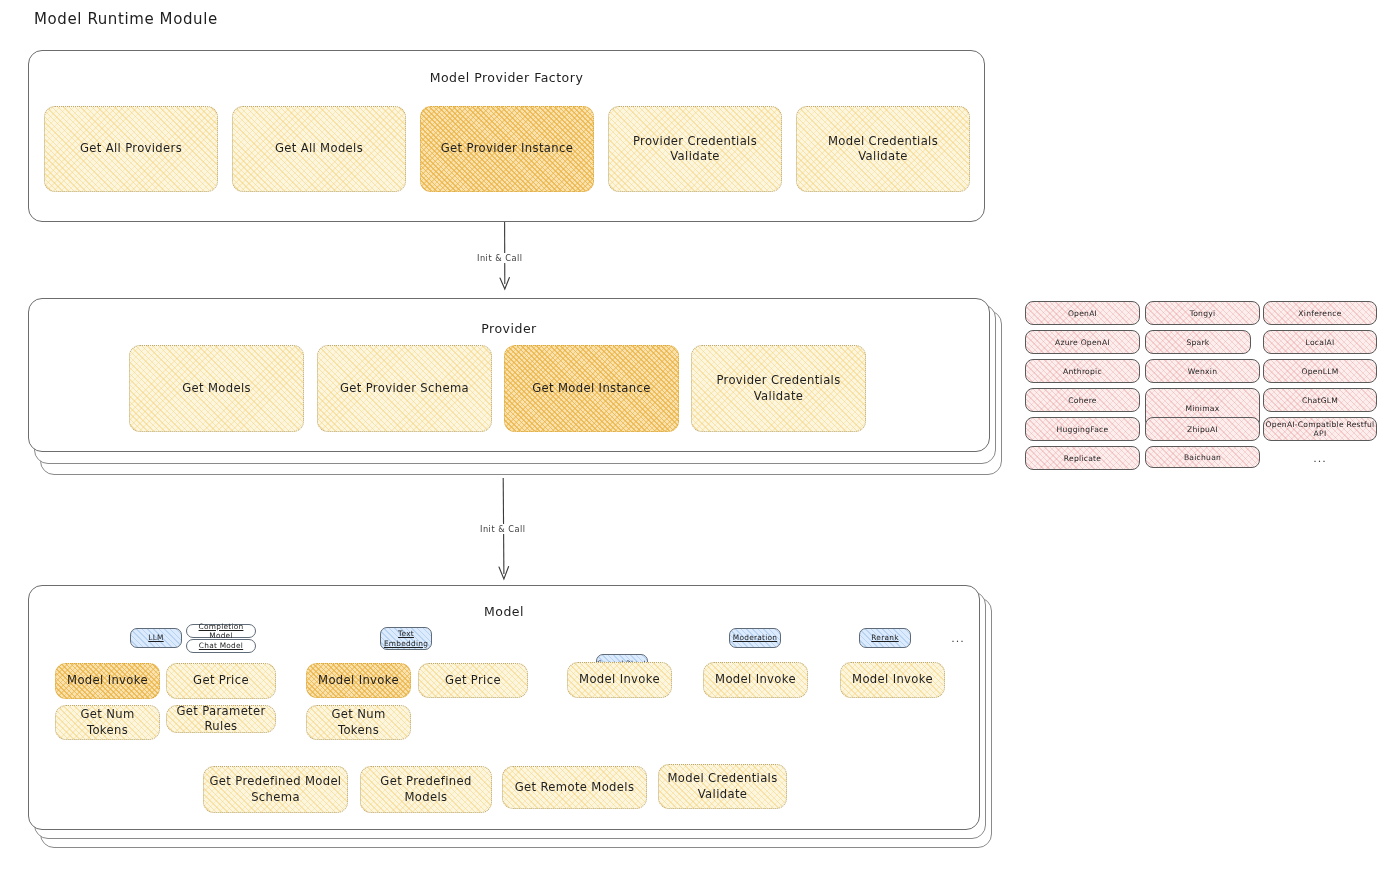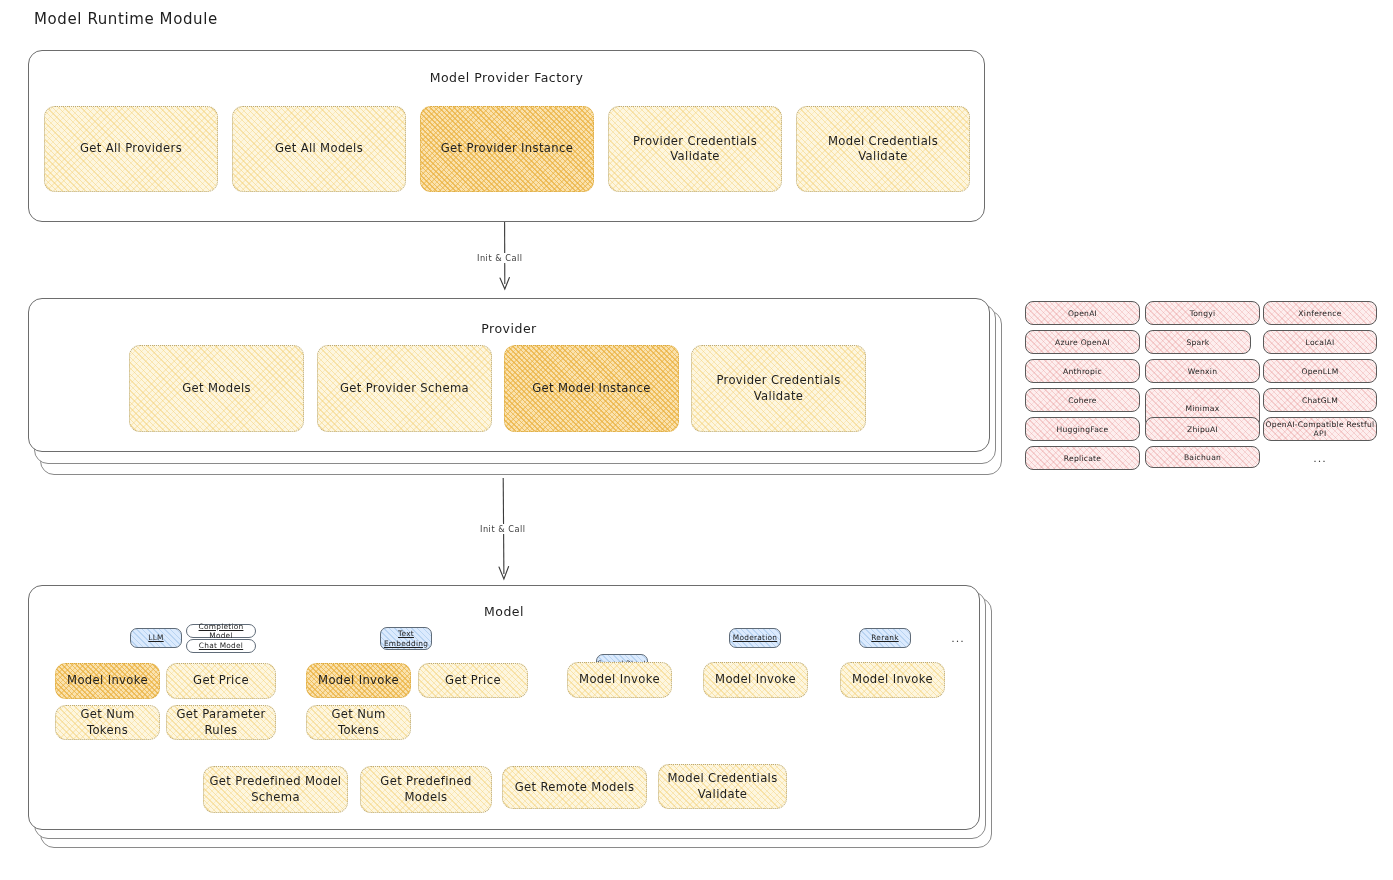--- a/index.html
+++ b/index.html
@@ -179,21 +179,21 @@
   <div class="sect" style="left:28px;top:585px;width:952px;height:245px;"></div>
   <div class="sect-title" style="left:28px;top:604px;width:952px;">Model</div>
 
   <div class="badge" style="left:130px;top:628px;width:52px;height:20px;">LLM</div>
   <div class="badge plain" style="left:186px;top:624px;width:70px;height:14px;">Completion Model</div>
   <div class="badge plain" style="left:186px;top:639px;width:70px;height:14px;">Chat Model</div>
 
   <div class="mbox hl" style="left:55px;top:663px;width:105px;height:36px;">Model Invoke</div>
   <div class="mbox" style="left:166px;top:663px;width:110px;height:36px;">Get Price</div>
   <div class="mbox" style="left:55px;top:705px;width:105px;height:35px;">Get Num Tokens</div>
-  <div class="mbox" style="left:166px;top:705px;width:110px;height:35px;">Get Parameter Rules</div>
+  <div class="mbox" style="left:166px;top:705px;width:110px;height:28px;">Get Parameter Rules</div>
 
   <div class="badge" style="left:380px;top:627px;width:52px;height:23px;">Text Embedding</div>
 
   <div class="mbox hl" style="left:306px;top:663px;width:105px;height:35px;">Model Invoke</div>
   <div class="mbox" style="left:418px;top:663px;width:110px;height:35px;">Get Price</div>
   <div class="mbox" style="left:306px;top:705px;width:105px;height:35px;">Get Num Tokens</div>
 
   <div class="badge" style="left:596px;top:628px;width:52px;height:20px;margin-top:26px;">Speech2text</div>
   <div class="mbox" style="left:567px;top:662px;width:105px;height:36px;">Model Invoke</div>
 

